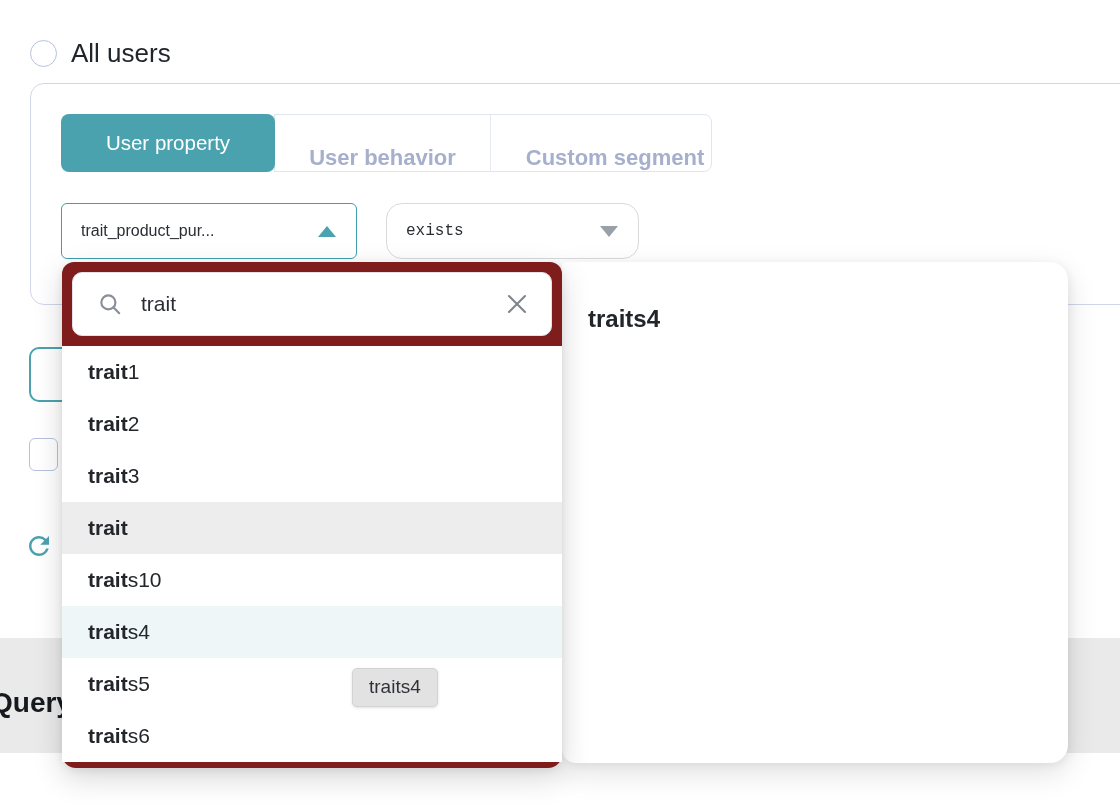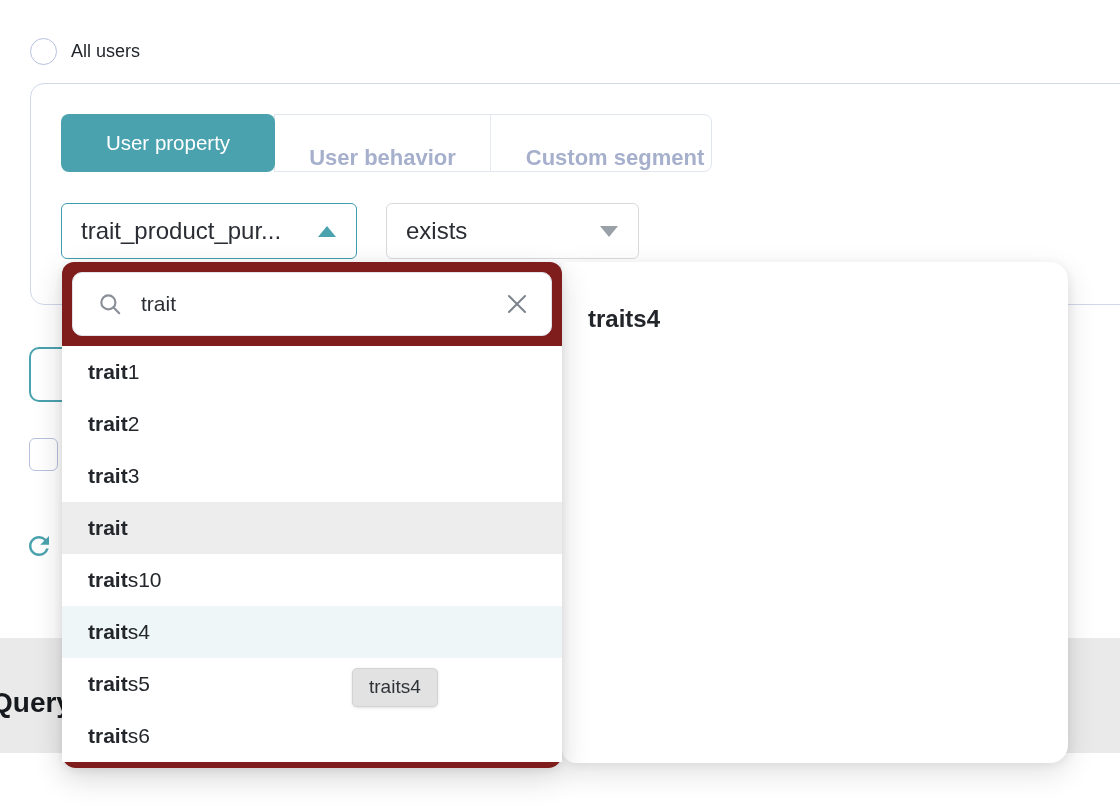--- a/index.html
+++ b/index.html
@@ -16,21 +16,21 @@
   .radio-circle {
     width:27px; height:27px; border-radius:50%;
     border:1.5px solid #b6c1de; background:#fff; position:relative; flex:0 0 auto;
   }
   .radio-circle.checked { border:2px solid #4aa2ae; }
   .radio-circle.checked::after {
     content:""; position:absolute; left:50%; top:50%;
     width:15px; height:15px; border-radius:50%;
     background:#4aa2ae; transform:translate(-50%,-50%);
   }
-  .radio-label { font-size:18px; color:#22262b; }
+  .radio-label { font-size:26px; color:#22262b; }
   .radio-opt + .radio-opt { margin-left:103px; }
 
   
   .filter-panel {
     position:absolute; left:30px; top:83px; width:1150px; height:222px;
     border:1px solid #cfd7e9; border-radius:14px; background:#fff;
   }
 
   
   .tabs { position:absolute; left:30px; top:30px; display:flex; height:58px; }
@@ -49,23 +49,23 @@
   }
   .tab-inactive.behavior { width:215px; }
   .tab-inactive.segment  { width:221px; border-left:1px solid #e6eaf3;padding-left:28px; }
 
   
   .select-box {
     position:absolute; top:119px; height:56px; background:#fff;
     display:flex; align-items:center; justify-content:space-between;
     padding:0 20px 0 19px; cursor:pointer;
   }
-  .select-box .val { font-size:24px; color:#2a2e34; }
+  .select-box .val { font-size:16px; color:#2a2e34; }
   .property-select { left:30px;  width:296px; border:1.5px solid #3f9fad; border-radius:6px; }
-  .operator-select { left:355px; width:253px; border:1px solid #d8dade;  border-radius:6px; }
+  .operator-select { left:355px; width:253px; border:1px solid #d8dade;  border-radius:16px;font-family:Liberation Mono, monospace; }
   .caret-up   { width:0; height:0; border-left:9px solid transparent; border-right:9px solid transparent; border-bottom:11px solid #4aa2ae; }
   .caret-down { width:0; height:0; border-left:9px solid transparent; border-right:9px solid transparent; border-top:11px solid #9aa0a8; }
 
   
   .ghost-button {
     position:absolute; left:29px; top:347px; width:62px; height:55px;
     border:2px solid #4aa2ae; border-radius:10px; background:#fff; z-index:2;
   }
   .ghost-checkbox {
     position:absolute; left:29px; top:438px; width:29px; height:33px;

